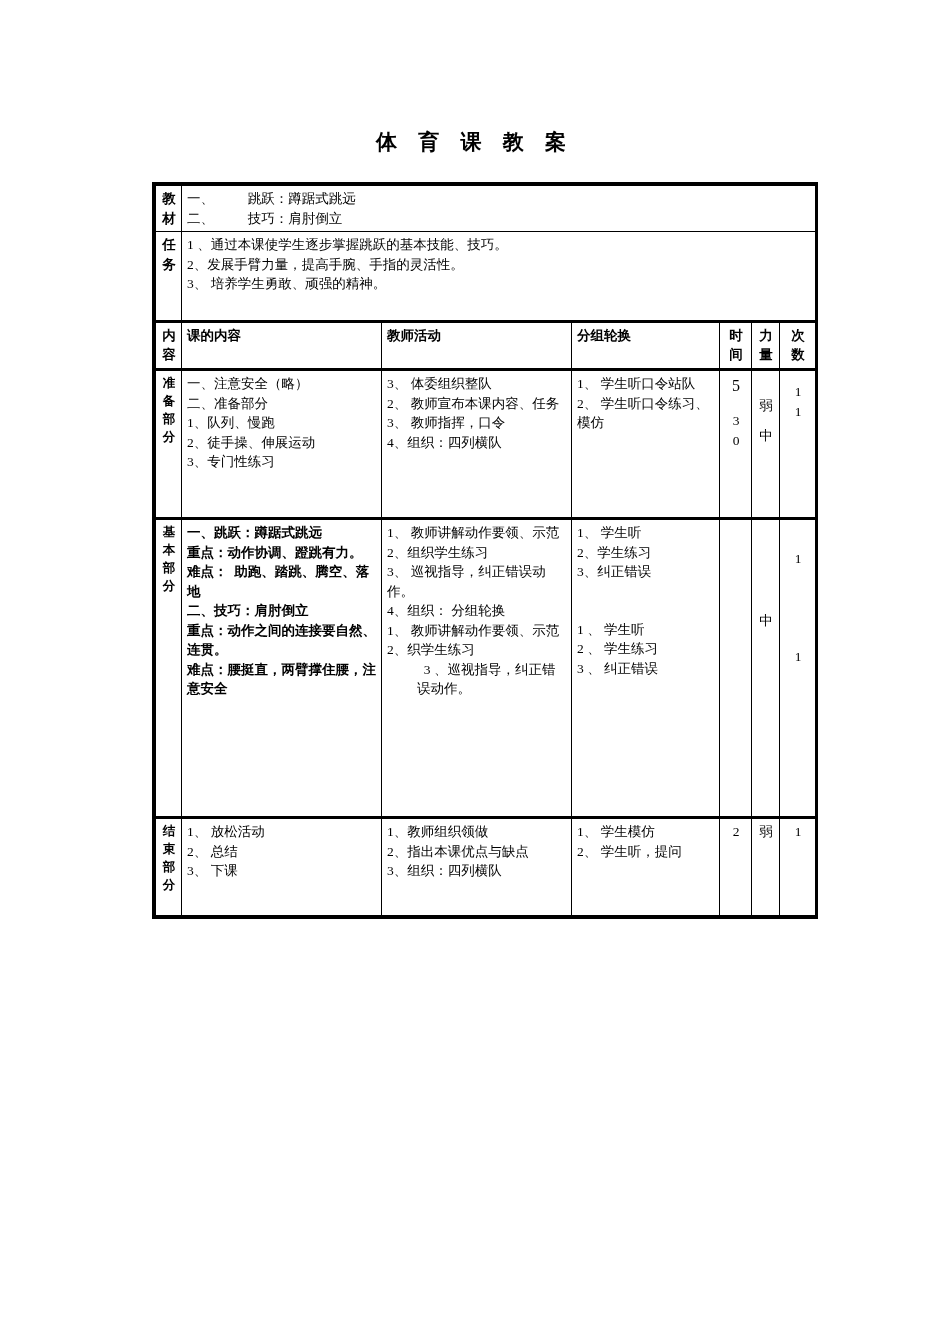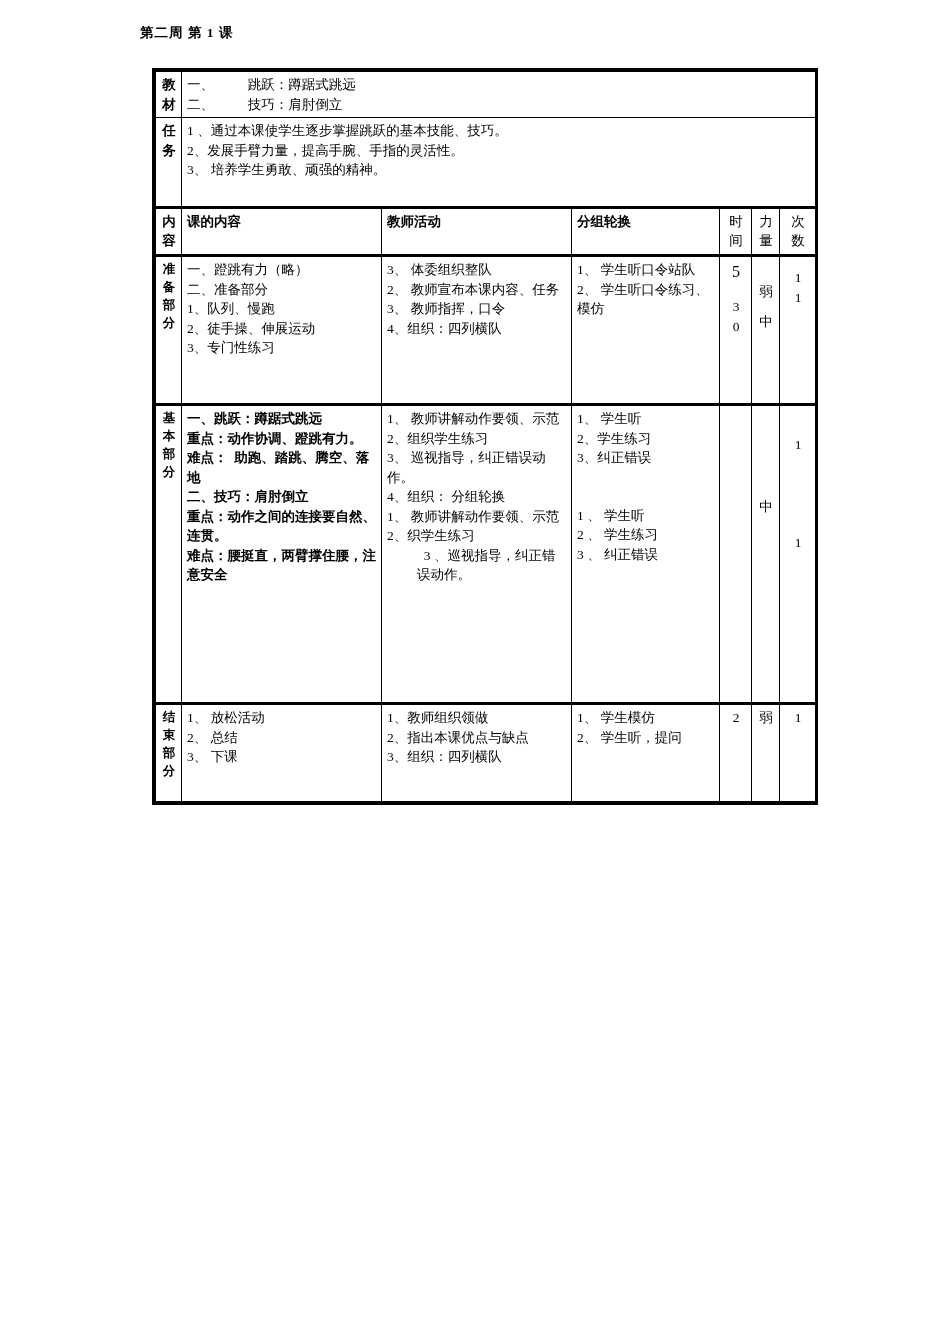--- a/index.html
+++ b/index.html
@@ -76,21 +76,21 @@
   .hdr-center {
     text-align: left;
     font-size: 19px;
     font-weight: bold;
     vertical-align: middle;
     padding: 6px 0;
   }
   .hdr-small {
     text-align: center;
     font-size: 11.5px;
-    font-weight: normal;
+    font-weight: bold;
     vertical-align: middle;
     line-height: 1.15;
     padding: 4px 1px;
   }
   .cell-text {
     font-size: 13.5px;
     line-height: 1.5;
   }
   .cell-text div {
     white-space: pre-wrap;
@@ -108,22 +108,22 @@
   .mat-lines div { margin: 0; }
   .big-num {
     font-size: 16px;
   }
 </style>
 </head>
 <body>
 
 <div class="page">
 
-
-  <div class="subtitle">第二周   第 1 课</div>
+  <div class="doc-title">体 育 课 教 案</div>
+
 
   <div class="outer-wrap">
   <table class="plan">
     <colgroup>
       <col style="width:26px">
       <col style="width:200px">
       <col style="width:190px">
       <col style="width:148px">
       <col style="width:32px">
       <col style="width:28px">
@@ -168,21 +168,21 @@
     </tr>
 
     <tr>
       <td class="vcol thick-top" style="font-size:12.5px;">
         <span>准</span>
         <span>备</span>
         <span>部</span>
         <span>分</span>
       </td>
       <td class="cell-text thick-top" style="height:140px;">
-        <div>一、蹬跳有力（略）</div>
+        <div>一、注意安全（略）</div>
         <div>二、准备部分</div>
         <div>1、队列、慢跑</div>
         <div>2、徒手操、伸展运动</div>
         <div>3、专门性练习</div>
       </td>
       <td class="cell-text thick-top">
         <div>3、 体委组织整队</div>
         <div>2、 教师宣布本课内容、任务</div>
         <div>3、 教师指挥，口令</div>
         <div>4、组织：四列横队</div>

